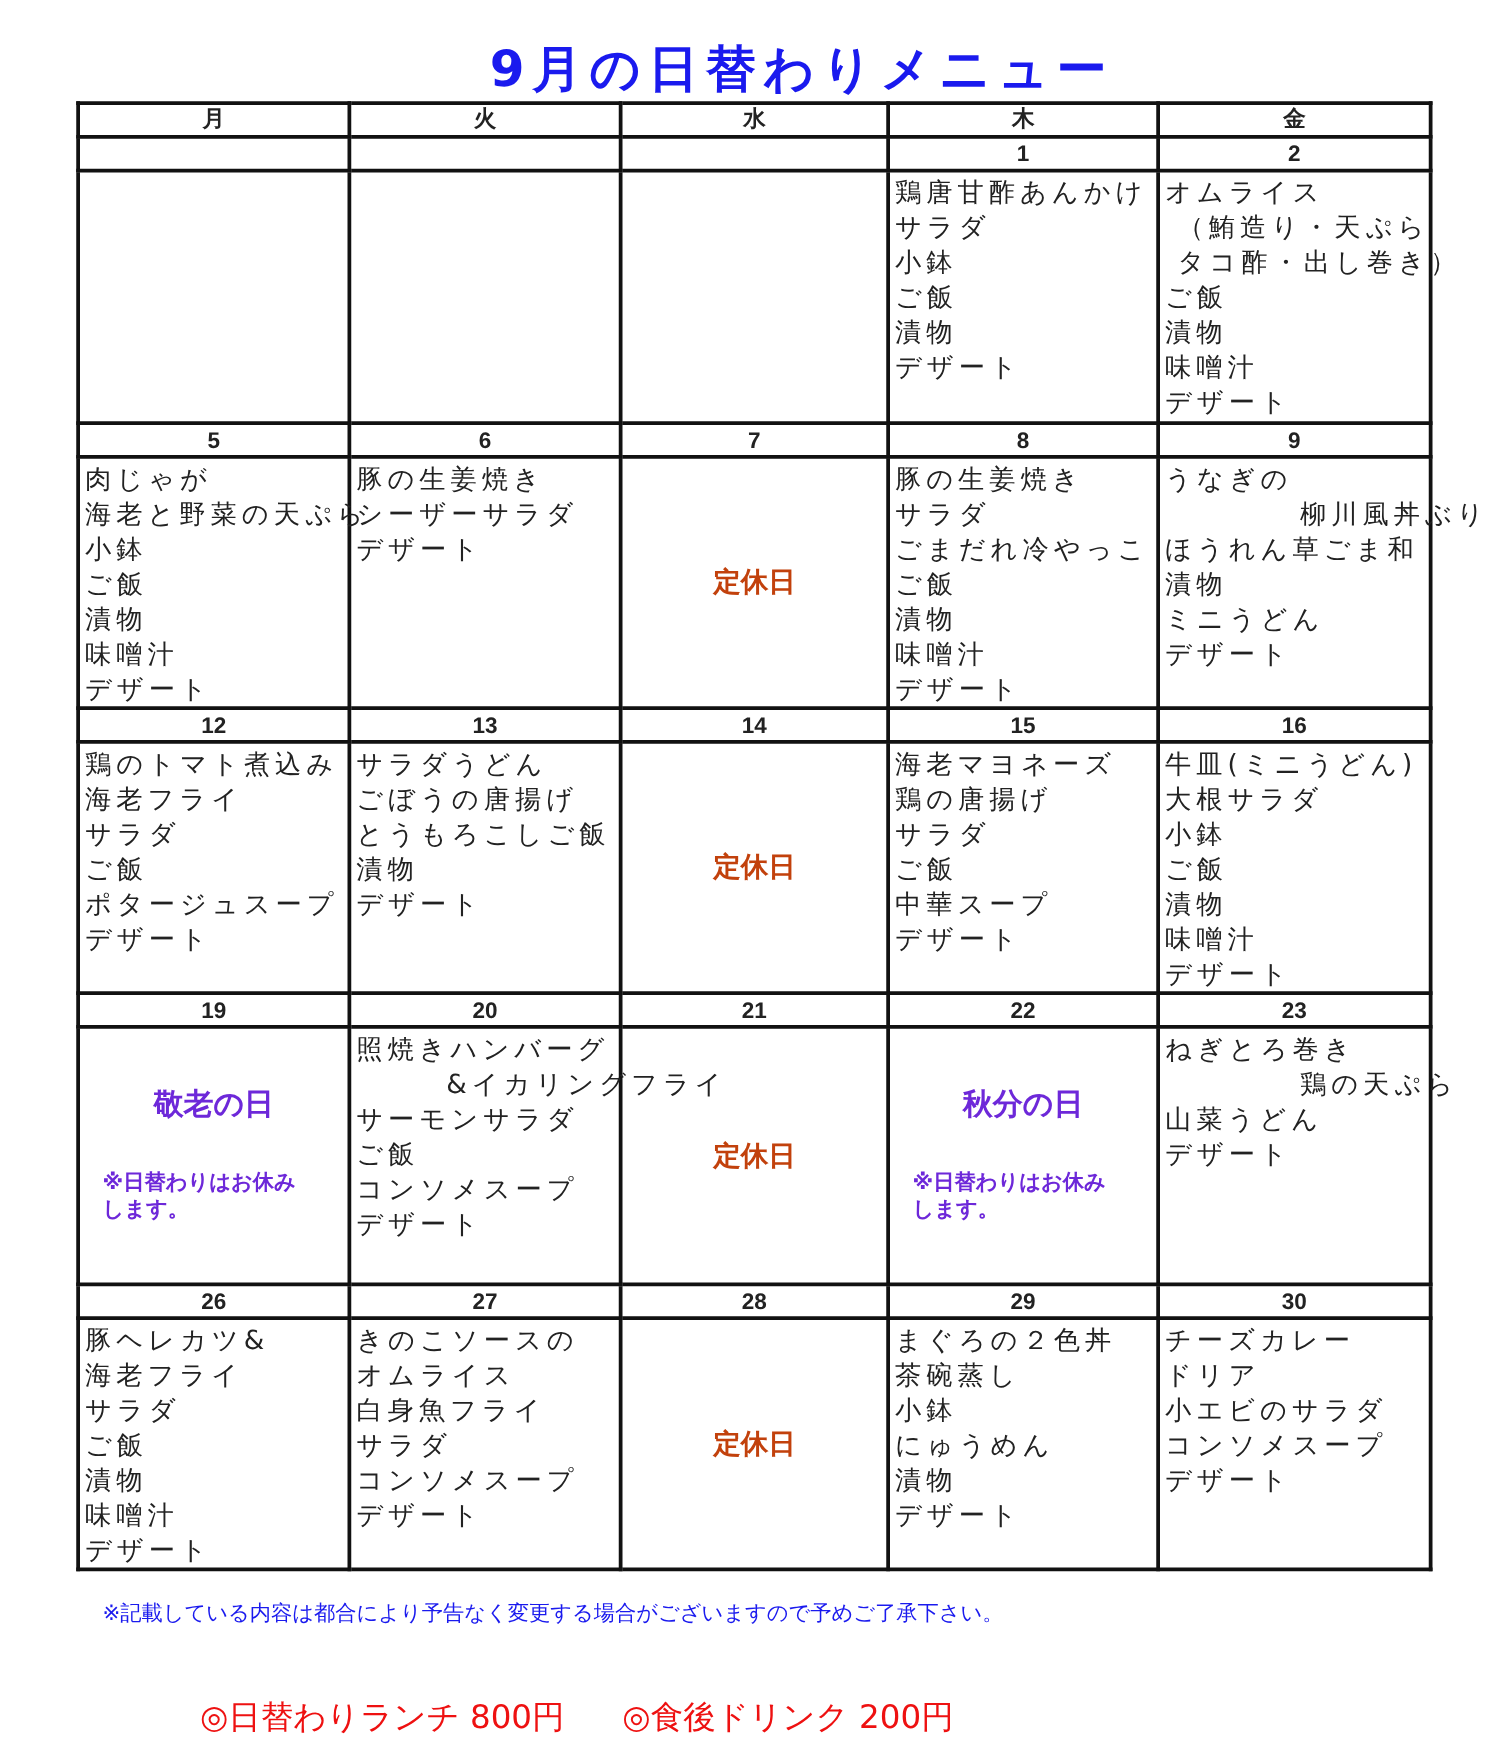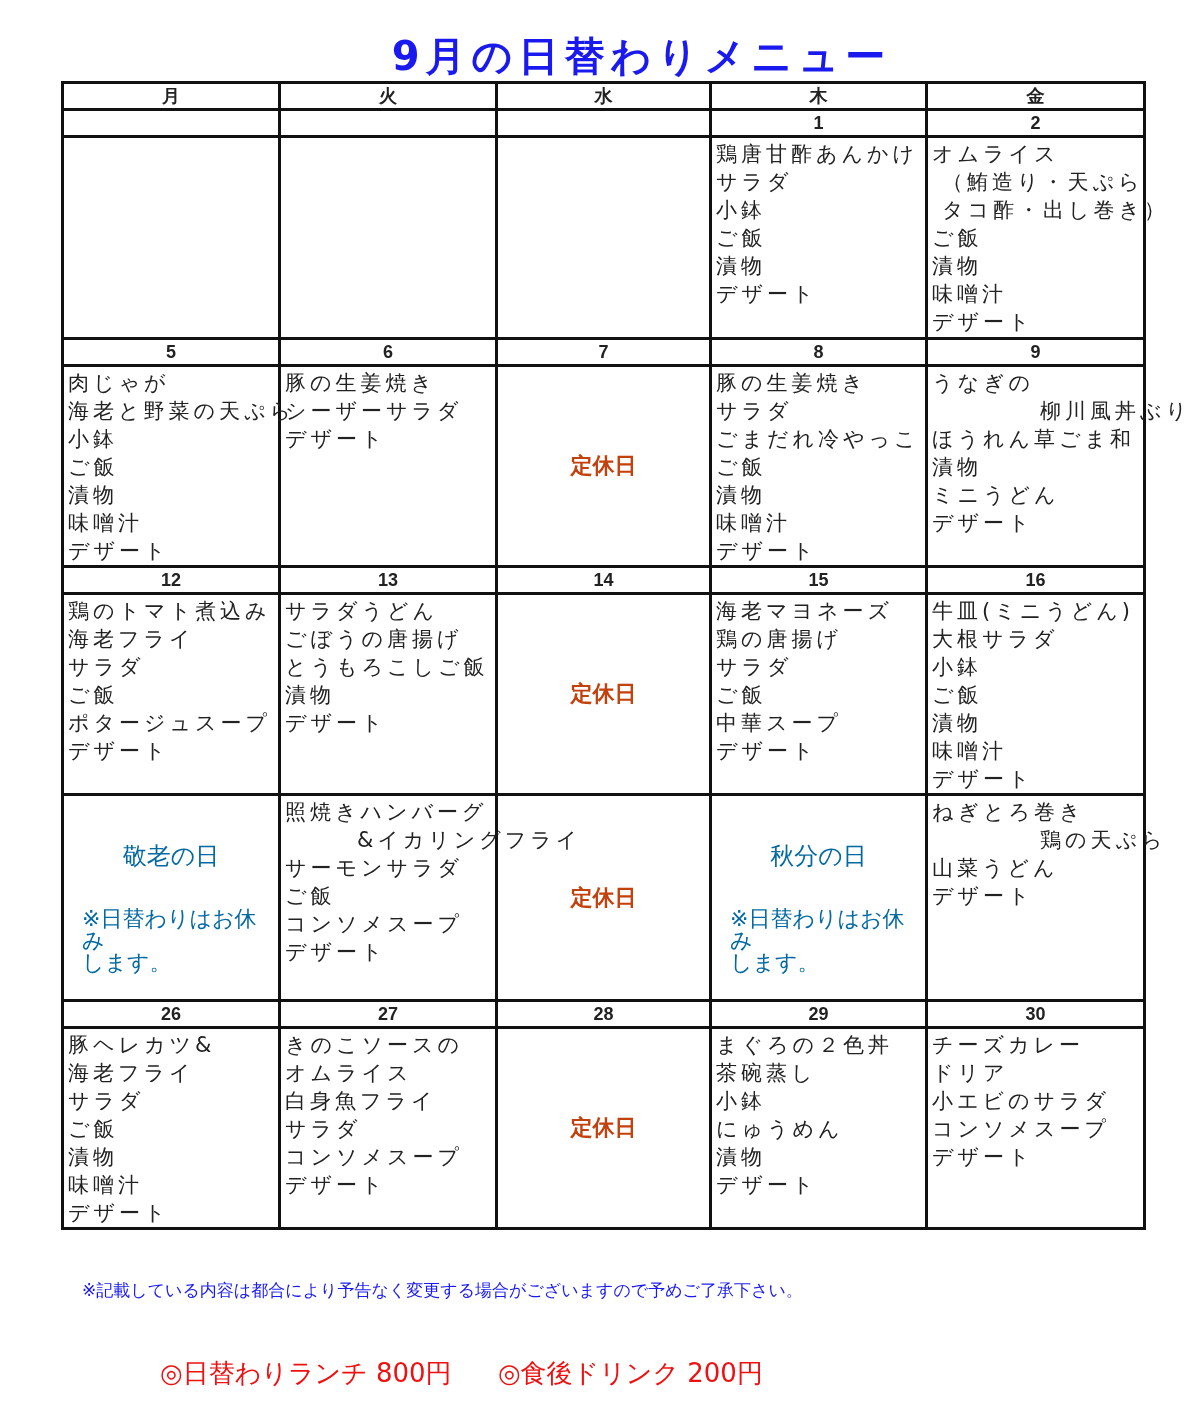--- a/index.html
+++ b/index.html
@@ -14,23 +14,23 @@
   td.date { height: 24px; font-size: 18px; font-weight: bold; text-align: center; line-height: 24px;
             font-family: "Liberation Sans Narrow", "Liberation Sans", sans-serif; }
   td.content { vertical-align: top; position: relative; }
   .items { padding: 2px 0 0 4px; }
   .item { font-size: 21px; line-height: 28px; letter-spacing: 4px; white-space: nowrap; color: #222; }
   .item.indent2 { padding-left: 72px; }
   .item.indent3 { padding-left: 108px; }
   .item.sub { padding-left: 10px; }
   .closed { position: absolute; left: 0; right: 0; top: 0; bottom: 0; display: flex;
             align-items: center; justify-content: center; color: #c2410c; font-weight: bold; font-size: 22px; }
-  .holiday { position: absolute; left: 0; right: 0; top: 0; bottom: 0; color: #0369a1; font-weight: normal; }
+  .holiday { position: absolute; left: 0; right: 0; top: 0; bottom: 0; color: #6d28d9; font-weight: bold; }
   .holiday .hname { text-align: center; font-size: 24px; margin-top: 44px; }
-  .holiday .hnote { font-size: 22px; line-height: 22px; margin: 36px 0 0 18px; }
+  .holiday .hnote { font-size: 17px; line-height: 22px; margin: 36px 0 0 18px; }
   .note { position: absolute; left: 82px; top: 1279px; font-size: 17px; color: #1a1aee; letter-spacing: 0px; }
   .prices { position: absolute; left: 160px; top: 1356px; font-size: 26px; color: #ee1111; }
   .prices span { margin-right: 38px; }
 </style>
 </head>
 <body>
 
 <div class="title">9月の日替わりメニュー</div>
 
 <table class="cal">
@@ -187,20 +187,27 @@
             <div class="item">大根サラダ</div>
             <div class="item">小鉢</div>
             <div class="item">ご飯</div>
             <div class="item">漬物</div>
             <div class="item">味噌汁</div>
             <div class="item">デザート</div>
           </div>
         </td>
       </tr>
       <tr>
+        <td class="date">19</td>
+        <td class="date">20</td>
+        <td class="date">21</td>
+        <td class="date">22</td>
+        <td class="date">23</td>
+      </tr>
+      <tr>
         <td class="content" style="height: 203px;">
           <div class="holiday">
             <div class="hname">敬老の日</div>
             <div class="hnote" style="white-space: pre-line;">※日替わりはお休み
 します。</div>
           </div>
         </td>
         <td class="content" style="height: 203px;">
           <div class="items">
             <div class="item">照焼きハンバーグ</div>

